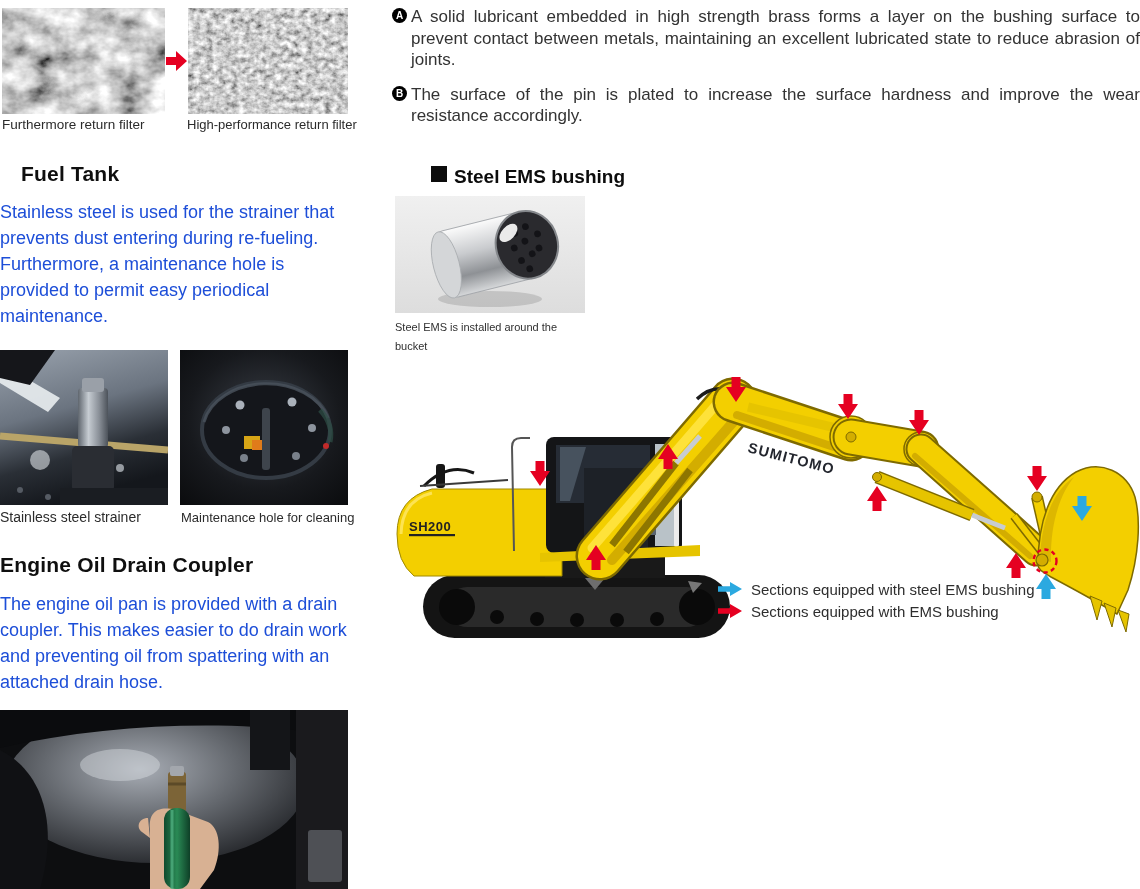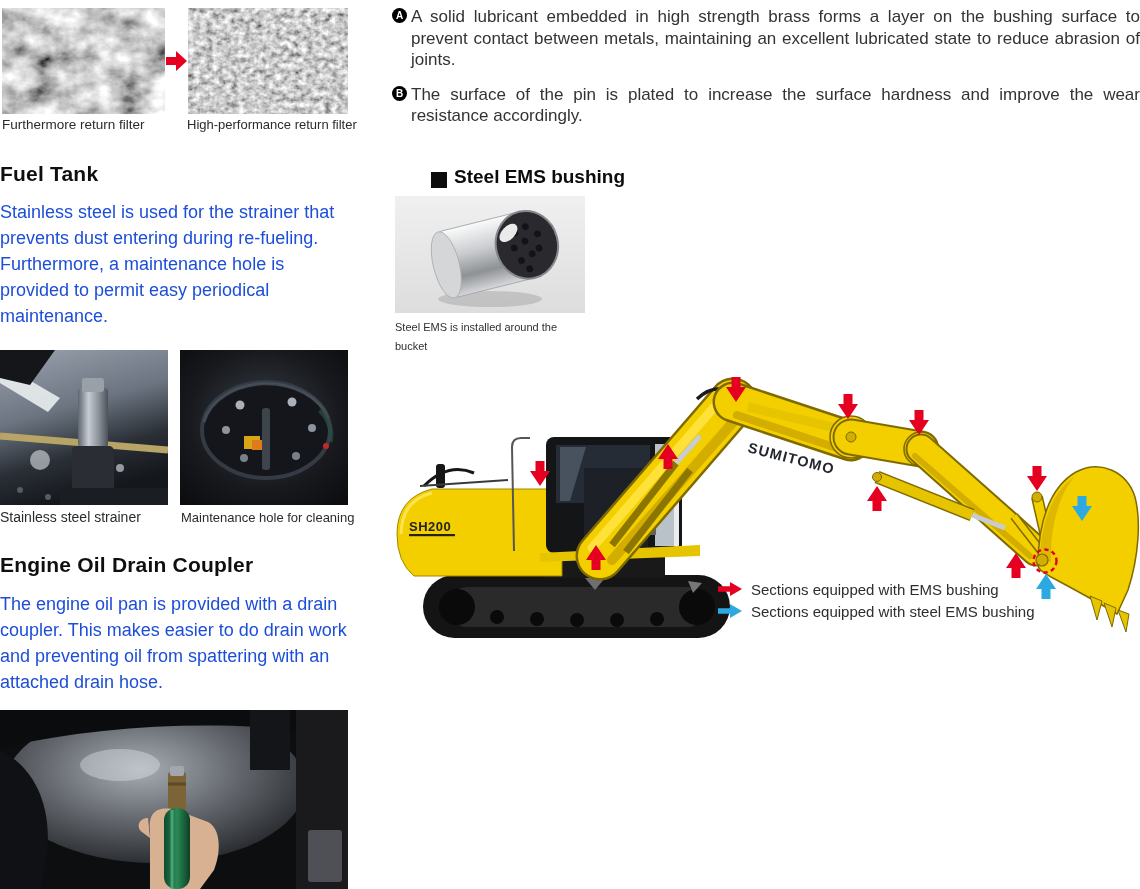--- a/index.html
+++ b/index.html
@@ -7,21 +7,21 @@
   #page{position:relative;width:1140px;height:889px;background:#fff;overflow:hidden;}
   .abs{position:absolute;}
   .photo{position:absolute;overflow:hidden;background:#222;}
   .cap{position:absolute;font-size:13.5px;color:#2b2b2b;white-space:nowrap;}
   .h-left{position:absolute;font-size:21px;font-weight:bold;color:#0f0f0f;letter-spacing:.2px;}
   .body-text{position:absolute;width:347px;font-size:18px;line-height:26px;color:#1d4ed8;}
   .bullet{position:relative;padding-left:19px;text-align:justify;font-size:17px;line-height:21.5px;color:#333333;}
   .bullet + .bullet{margin-top:13px;}
   .marker{position:absolute;left:0;top:2px;width:15px;height:15px;border-radius:50%;background:#000;
           color:#fff;font-size:10px;font-weight:bold;line-height:15px;text-align:center;}
-  .sec-head{position:absolute;left:393px;top:166px;display:flex;align-items:flex-end;
+  .sec-head{position:absolute;left:393px;top:166px;display:flex;align-items:flex-start;
             font-size:19px;font-weight:bold;color:#0c0c0c;padding-left:38px;}
   .sec-head .sq{width:16px;height:16px;background:#0c0c0c;margin-right:7px;}
   .bushing-cap{position:absolute;left:395px;top:318px;width:180px;font-size:11px;line-height:19px;color:#303030;}
   .legend{position:absolute;left:718px;top:578px;}
   .legend-row{display:flex;align-items:center;height:22px;}
   .legend-row .lbl{margin-left:8px;font-size:15px;color:#2e2e2e;white-space:nowrap;}
 </style>
 </head>
 <body>
 
@@ -62,21 +62,21 @@
               <feFuncA type="linear" slope="0" intercept="1"></feFuncA>
             </feComponentTransfer>
         </filter>
       </defs>
       <rect width="160" height="106" fill="#999" filter="url(#nz2)"></rect>
     </svg>
   </div>
   <div class="cap" style="left:2px;top:117px;">Furthermore return filter</div>
   <div class="cap" style="left:187px;top:117px;font-size:13px;">High-performance return filter</div>
 
-  <div class="h-left" style="left:0;top:162px;">Fuel Tank</div>
+  <div class="h-left" style="left:0;top:162px;padding-left:21px;">Fuel Tank</div>
   <div class="body-text" style="left:0;top:199px;">Stainless steel is used for the strainer that prevents dust entering during re-fueling. Furthermore, a maintenance hole is provided to permit easy periodical maintenance.</div>
 
   <div class="photo" style="left:0;top:350px;width:168px;height:155px;">
     <svg width="168" height="155">
       <defs>
         <linearGradient id="strBg" x1="0" y1="0" x2="0.3" y2="1">
           <stop offset="0" stop-color="#9aa3ae"></stop>
             <stop offset="0.45" stop-color="#6b7480"></stop>
             <stop offset="0.75" stop-color="#2a2f36"></stop>
             <stop offset="1" stop-color="#14171c"></stop>
@@ -331,25 +331,25 @@
       <use href="#arr" transform="translate(1082,508)"></use>
       <use href="#arr" transform="translate(1046,587) rotate(180)"></use>
     </g>
 
     <circle cx="1045" cy="561" r="11.5" fill="none" stroke="#e50021" stroke-width="2.4" stroke-dasharray="4.2 3.4"></circle>
   </svg>
 
   <div class="legend">
     <div class="legend-row">
       <svg width="25" height="14">
+        <path d="M0,4.2 H12 V0 L24,7 12,14 V9.8 H0 Z" fill="#2ba9e0"></path>
+        </svg>
+      <span class="lbl">Sections equipped with steel EMS bushing</span>
+    </div>
+    <div class="legend-row">
+      <svg width="25" height="14">
         <path d="M0,4.2 H12 V0 L24,7 12,14 V9.8 H0 Z" fill="#e50021"></path>
         </svg>
       <span class="lbl">Sections equipped with EMS bushing</span>
     </div>
-    <div class="legend-row">
-      <svg width="25" height="14">
-        <path d="M0,4.2 H12 V0 L24,7 12,14 V9.8 H0 Z" fill="#2ba9e0"></path>
-        </svg>
-      <span class="lbl">Sections equipped with steel EMS bushing</span>
-    </div>
   </div>
 
 </div>
 
 </body></html>

